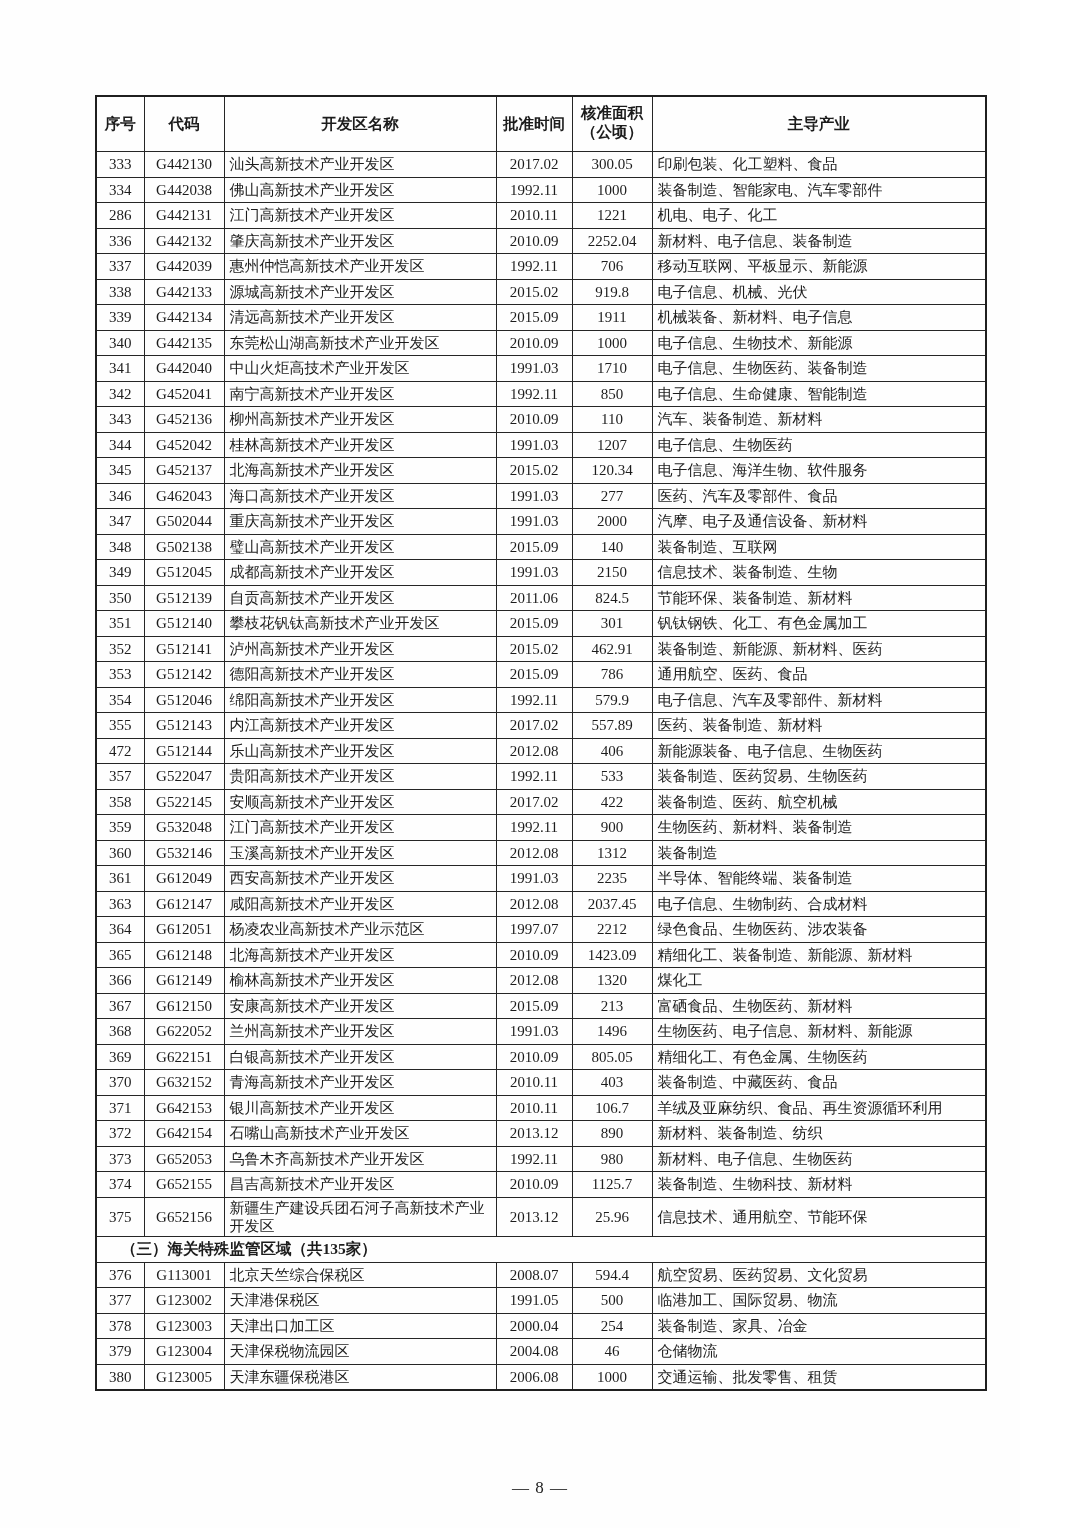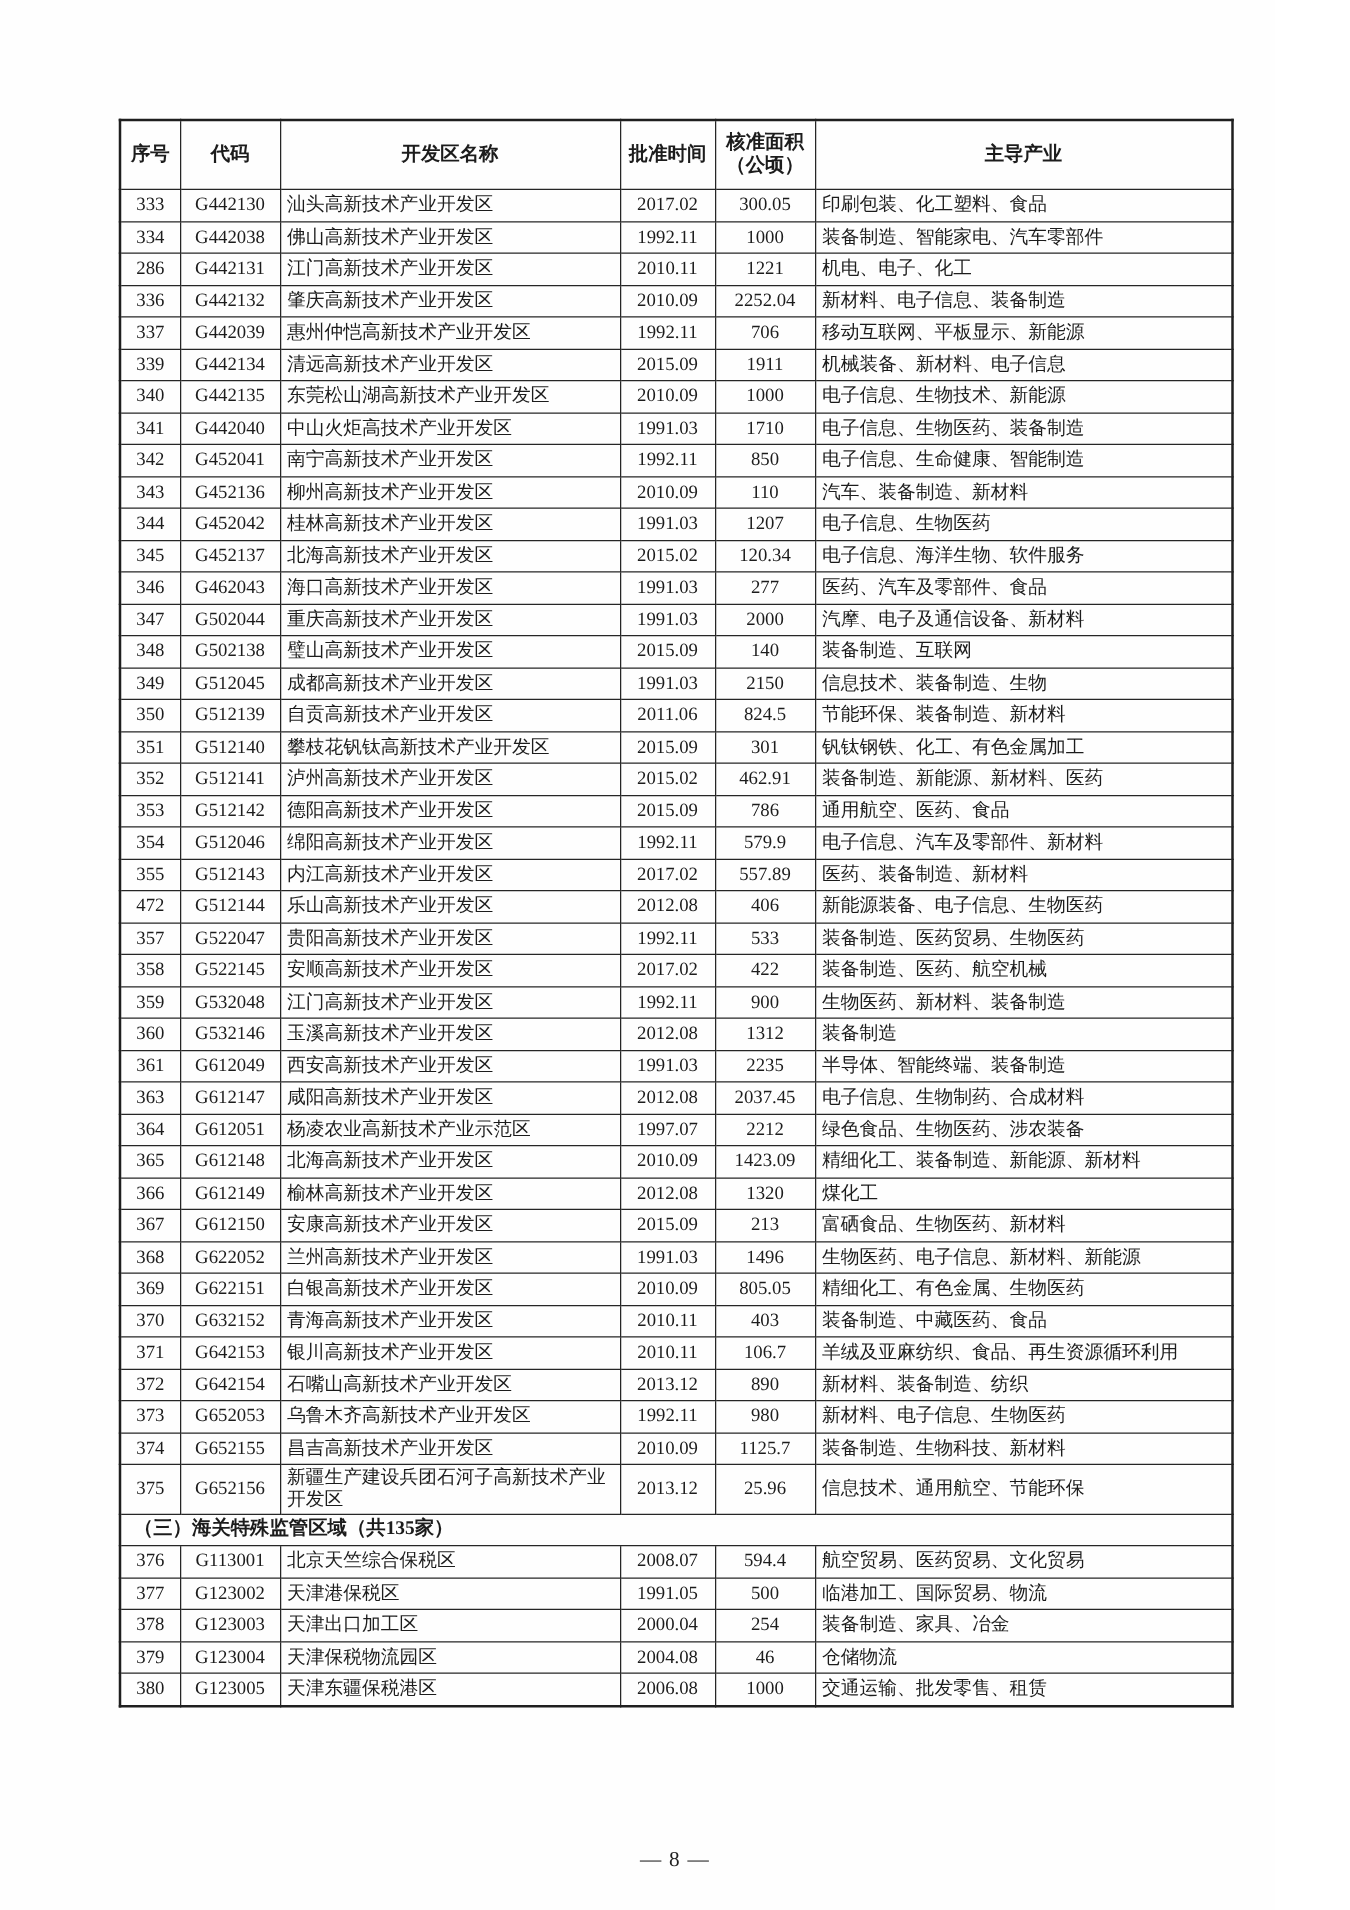--- a/index.html
+++ b/index.html
@@ -44,21 +44,21 @@
     height: 22.5px;
   }
   .c-center { text-align: center; }
   .c-left { text-align: left; }
   td.name-cell, td.industries-cell { padding-left: 7px; }
   tr.section-row td {
     font-weight: bold;
     text-align: left;
     font-size: 15.5px;
     height: 26px;
-    padding-left: 10px;
+    padding-left: 24px;
   }
   .col-index { width: 48px; }
   .col-code { width: 80px; }
   .col-name { width: 272px; }
   .col-date { width: 76px; }
   .col-area { width: 80px; }
   .col-industries { width: 334px; }
   .area-head-line { display: block; font-family: Liberation Mono, monospace; }
   .footer {
     position: absolute;
@@ -133,20 +133,28 @@
         </tr>
         <tr>
           <td class="c-center">337</td>
           <td class="c-center">G442039</td>
           <td class="c-left name-cell">惠州仲恺高新技术产业开发区</td>
           <td class="c-center">1992.11</td>
           <td class="c-center">706</td>
           <td class="c-left industries-cell">移动互联网、平板显示、新能源</td>
         </tr>
         <tr>
+          <td class="c-center">338</td>
+          <td class="c-center">G442133</td>
+          <td class="c-left name-cell">源城高新技术产业开发区</td>
+          <td class="c-center">2015.02</td>
+          <td class="c-center">919.8</td>
+          <td class="c-left industries-cell">电子信息、机械、光伏</td>
+        </tr>
+        <tr>
           <td class="c-center">339</td>
           <td class="c-center">G442134</td>
           <td class="c-left name-cell">清远高新技术产业开发区</td>
           <td class="c-center">2015.09</td>
           <td class="c-center">1911</td>
           <td class="c-left industries-cell">机械装备、新材料、电子信息</td>
         </tr>
         <tr>
           <td class="c-center">340</td>
           <td class="c-center">G442135</td>

